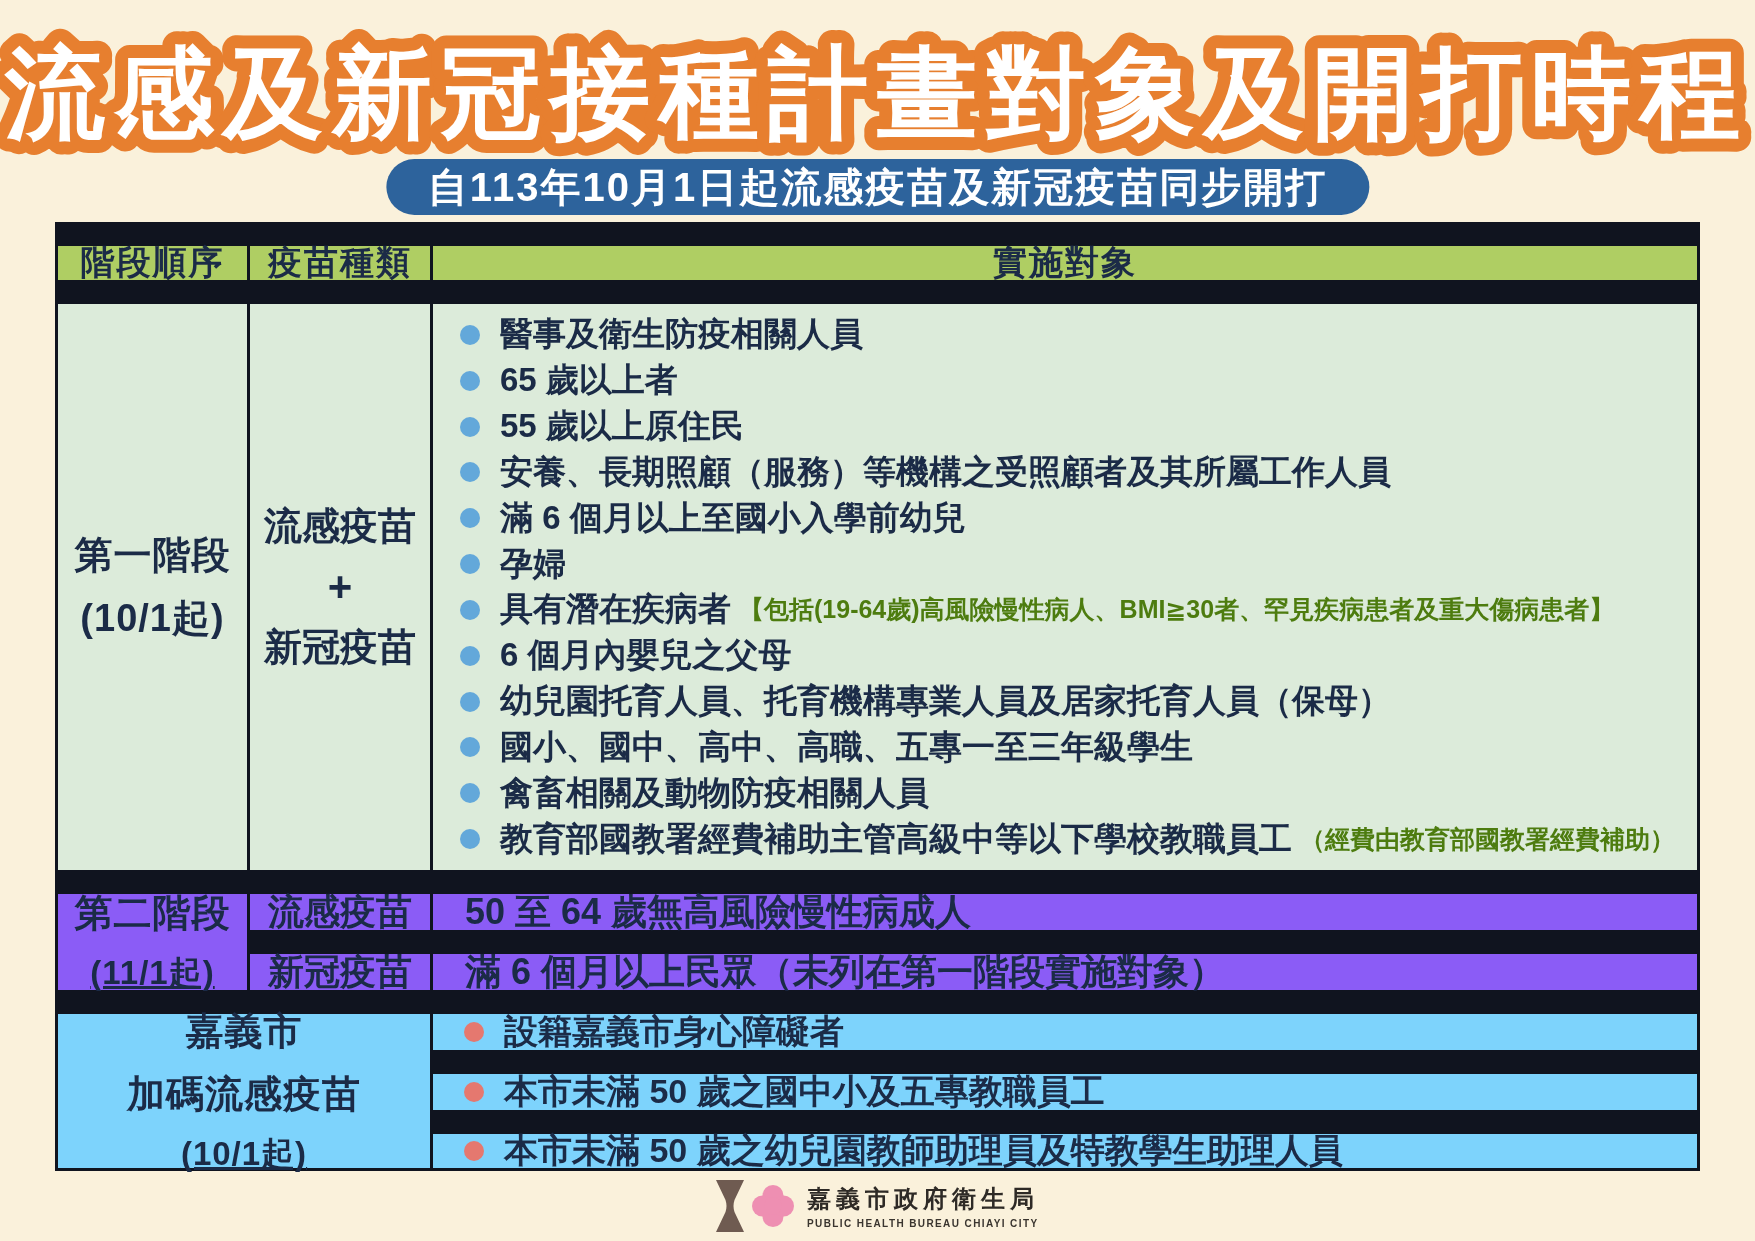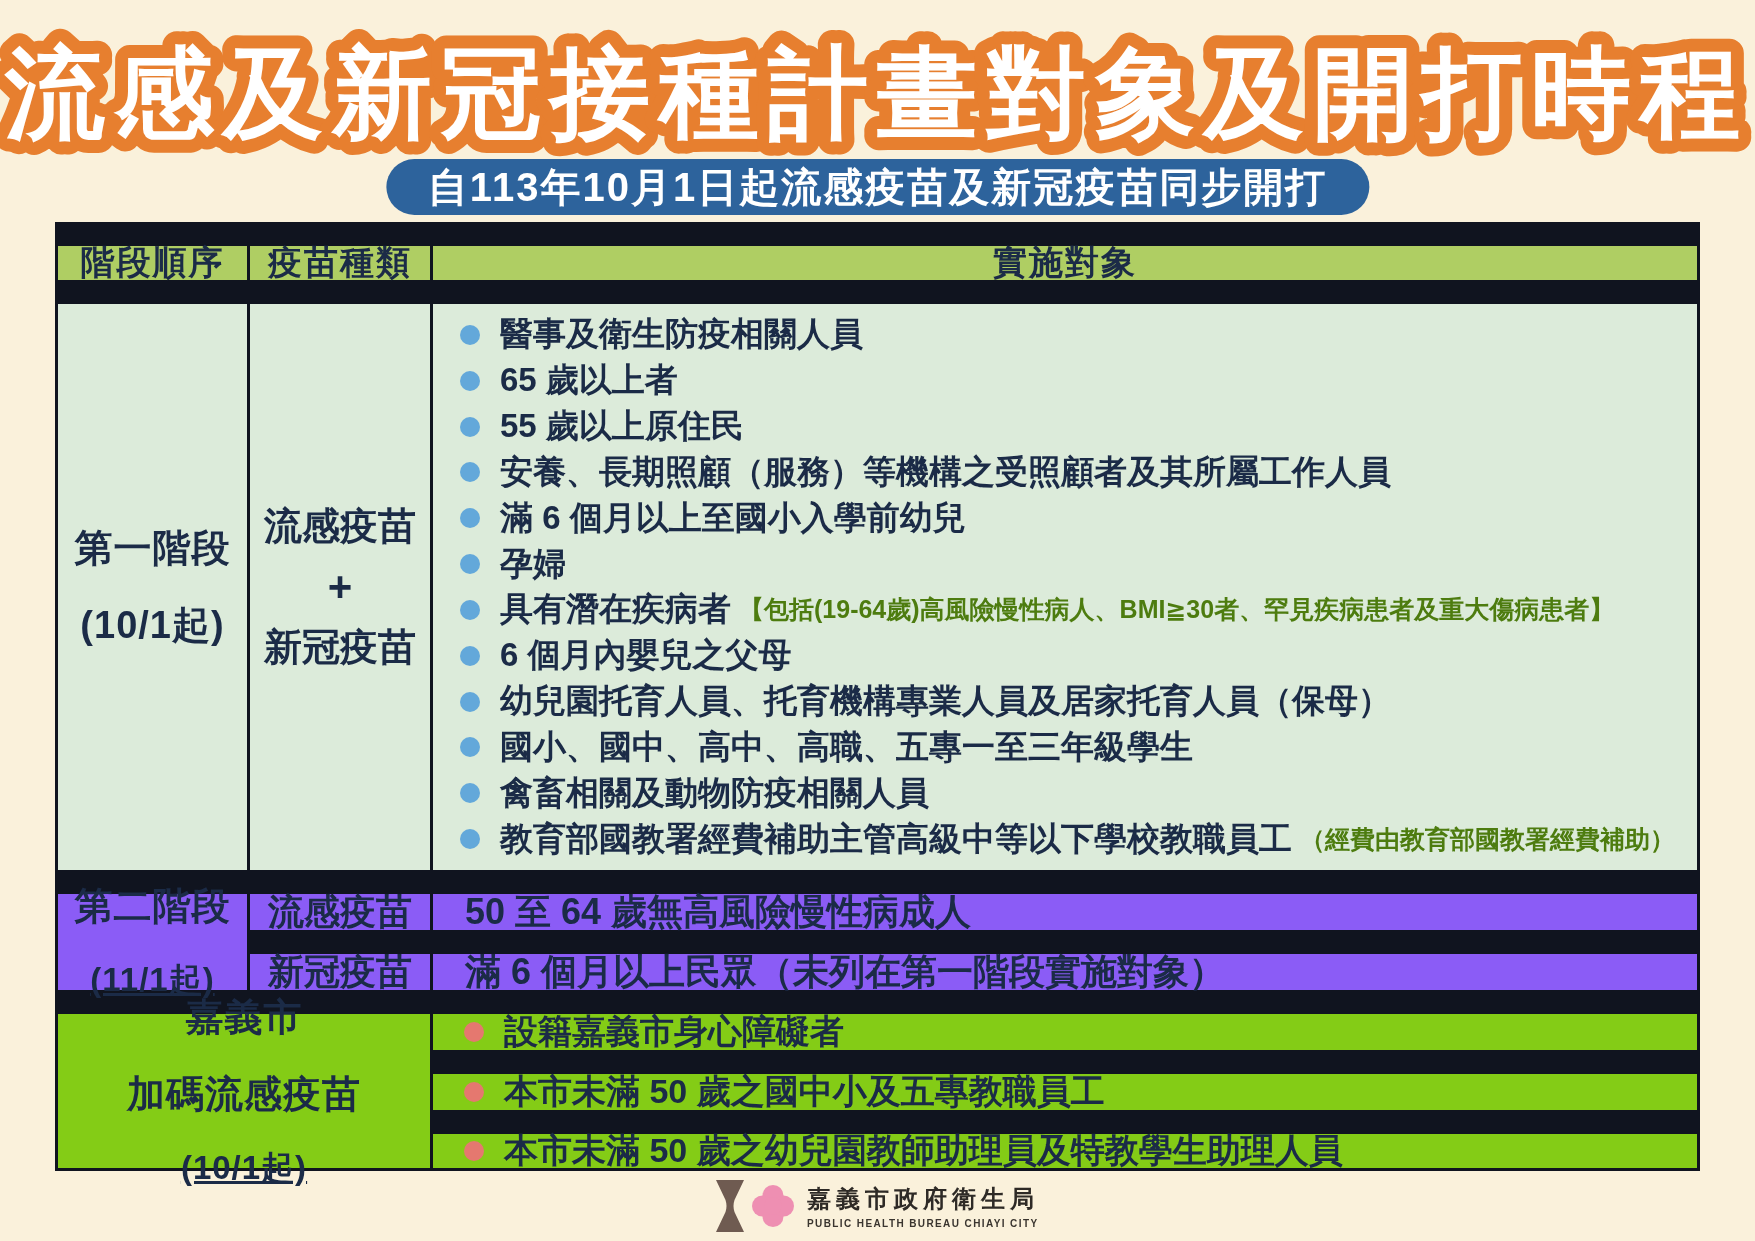--- a/index.html
+++ b/index.html
@@ -35,26 +35,26 @@
     position:absolute; left:55px; top:222px; width:1645px; height:949px;
     display:grid;
     grid-template-columns:189px 180px 1264px;
     grid-template-rows:55px 587px 57px 57px 57px 57px 55px;
     gap:3px; background:#10141F; border:3px solid #10141F;
   }
   .cell { display:flex; align-items:center; color:#1B2B47;margin-top:21px; }
   .c-green { background:#AFCE63; }
   .c-mint  { background:#DCEBDA; }
   .c-yellow{ background:#8b5cf6; }
-  .c-pink  { background:#84cc16; }
+  .c-pink  { background:#7dd3fc; }
 
   .head-cell { justify-content:center; font-size:34px; font-weight:bold; letter-spacing:2px; }
 
   .phase-cell {
-    flex-direction:column; justify-content:center; gap:26px;
+    flex-direction:column; justify-content:center; gap:12px;
     font-size:38px; font-weight:bold; text-align:center; letter-spacing:1px;
   }
   .vaccine-cell {
     flex-direction:column; justify-content:center; gap:20px;
     font-size:38px; font-weight:bold; text-align:center;
   }
   .vaccine-cell .plus { font-size:42px; line-height:30px; }
   .vaccine-small { justify-content:center; font-size:36px; font-weight:bold; }
 
   .targets-list {

